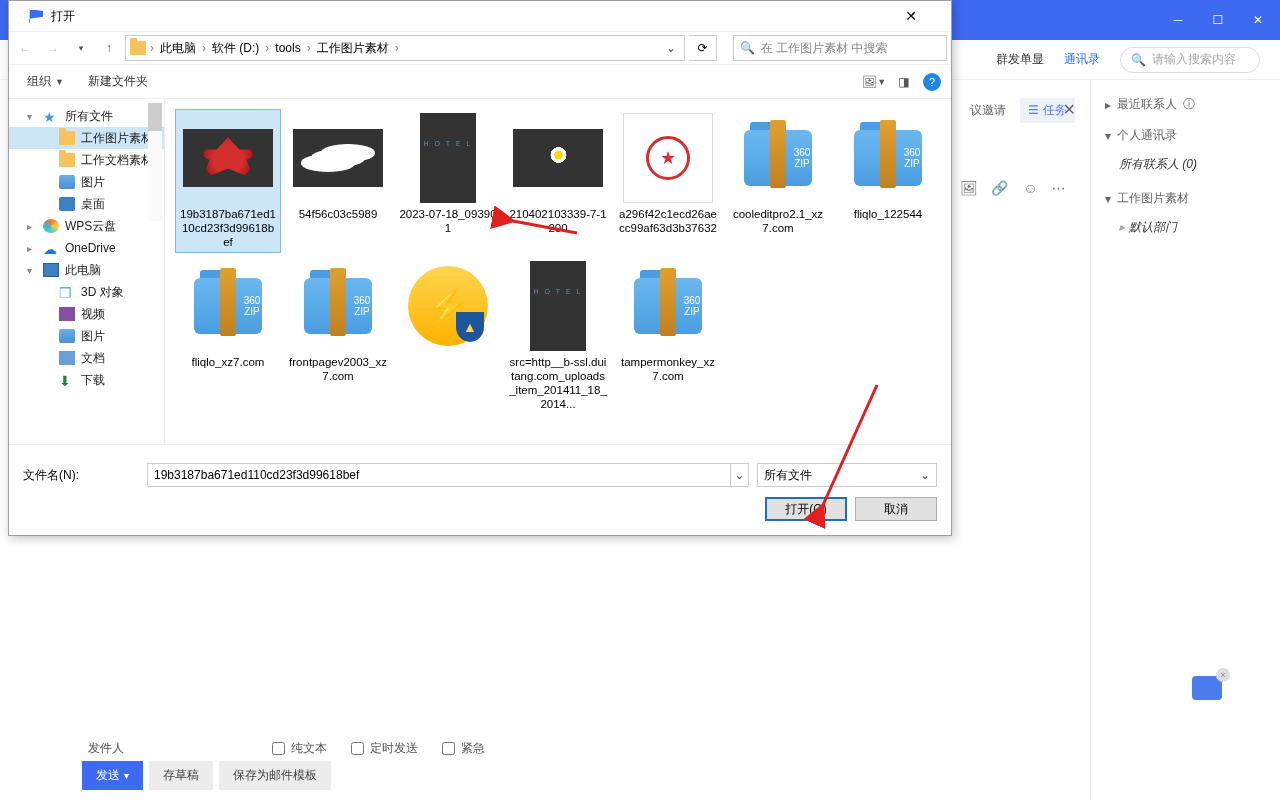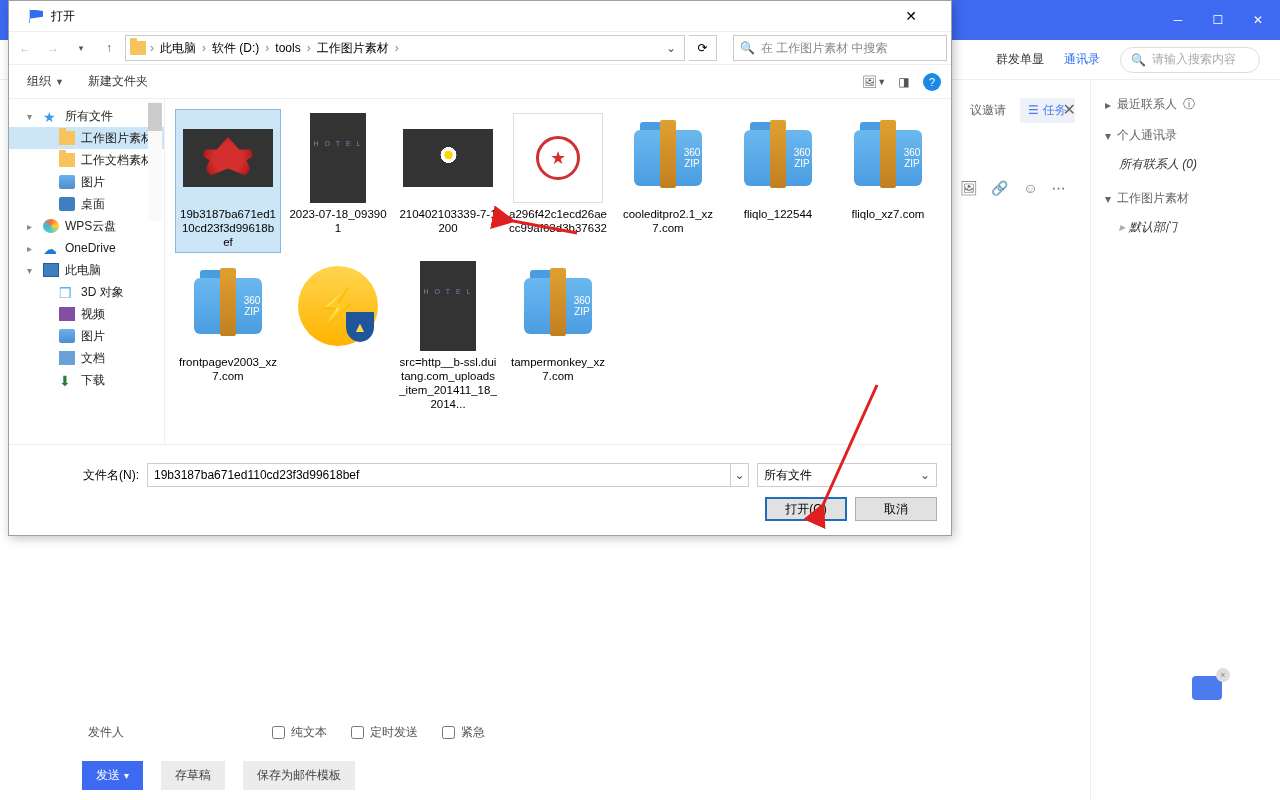--- a/index.html
+++ b/index.html
@@ -19,23 +19,23 @@
 .app-bg .rightside .sub { padding-left:14px; color:#333; line-height:24px; cursor:pointer;font-style:italic; }
 
 .app-bg .mid-tabs { position:absolute; left:960px; top:80px; right:190px; height:60px; display:flex; align-items:center; padding:0 10px; gap:14px; color:#666; }
 .app-bg .mid-tabs .task { display:flex; align-items:center; gap:4px; padding:4px 8px; background:#eef2f8; color:#4c7bf0; }
 .app-bg .mid-tabs .x-close { position:absolute; right:14px; top:20px; font-size:16px; color:#666; cursor:pointer; }
 
 .app-bg .iconrow { position:absolute; left:960px; top:180px; display:flex; gap:14px; color:#666; }
 .app-bg .iconrow span { cursor:pointer; font-size:14px; }
 
 .app-bg .bottom { position:absolute; left:82px; right:202px; bottom:10px; }
-.app-bg .sender-row { display:flex; align-items:center; gap:24px; color:#555; margin-bottom:20px; padding-left:6px; }
+.app-bg .sender-row { display:flex; align-items:center; gap:24px; color:#555; margin-bottom:4px; padding-left:6px; }
 .app-bg .sender-row label { display:flex; align-items:center; gap:6px; }
-.app-bg .btnrow { display:flex; gap:18px; }
+.app-bg .btnrow { display:flex; gap:6px; }
 .app-bg .btnrow .btn { padding:6px 14px; background:#ececec; color:#444; cursor:pointer; border:none; }
 .app-bg .btnrow .btn.pri { background:#3e6af2; color:#fff; display:flex; align-items:center; gap:4px; }
 
 .chat-bubble { position:absolute; right:58px; bottom:100px; width:30px; height:24px; background:#4c7bf0; border-radius:4px; }
 .chat-bubble:after { content:""; position:absolute; bottom:-5px; right:5px; border:5px solid transparent; border-top-color:#4c7bf0; }
 .chat-bubble .bx { position:absolute; top:-8px; right:-8px; width:14px; height:14px; border-radius:50%; background:#ddd; color:#888; font-size:9px; display:flex; align-items:center; justify-content:center; cursor:pointer;}
 
 
 .dlg { position:absolute; left:8px; top:0; width:944px; height:536px; background:#fff; border:1px solid #a0a0a0; box-shadow:2px 2px 10px rgba(0,0,0,.25); display:flex; flex-direction:column; }
 .dlg-title { height:30px; display:flex; align-items:center; padding:0 20px; background:#fff; }
@@ -110,21 +110,21 @@
 .th-maple:after{content:"";position:absolute;inset:8px;background:radial-gradient(circle,#d32f2f 35%,#b71c1c 55%,transparent 60%);clip-path:polygon(50% 0,65% 30%,100% 30%,75% 55%,85% 100%,50% 75%,15% 100%,25% 55%,0 30%,35% 30%);}
 .th-cloud{background:linear-gradient(#4a7ab8,#6b9bd0);}
 .th-cloud:after{content:"";position:absolute;top:35%;left:20%;width:60%;height:30%;background:#fff;border-radius:50%;box-shadow:10px -5px 0 #fff,-10px 5px 0 #fff;}
 .th-night{background:linear-gradient(#1a2332,#2d3e52);}
 .th-night:after{content:"H O T E L";position:absolute;top:30%;left:0;right:0;text-align:center;color:#6b8aaf;font-size:7px;letter-spacing:2px;}
 .th-daisy{background:#2d5016;}
 .th-daisy:after{content:"";position:absolute;top:30%;left:35%;width:30%;height:30%;background:radial-gradient(circle,#ffd700 25%,#fff 26%,#fff 48%,transparent 50%);}
 
 .dlg-footer { border-top:1px solid #eee; padding:18px 14px 14px; }
 .dlg-footer .row { display:flex; align-items:center; gap:8px; margin-bottom:10px; }
-.dlg-footer .lbl { width:116px; text-align:right; }
+.dlg-footer .lbl { width:116px; }
 .dlg-footer .fnameWrap { flex:1; display:flex; border:1px solid #ccc; height:24px;}
 .dlg-footer .fnameWrap input { flex:1; border:none; padding:0 6px; outline:none;}
 .dlg-footer .fnameWrap .dd { width:18px; border-left:1px solid #ccc; display:flex; align-items:center; justify-content:center; cursor:pointer; color:#555;}
 .dlg-footer .filter { width:180px; height:24px; border:1px solid #ccc; display:flex; align-items:center; padding:0 6px; cursor:pointer; justify-content:space-between;}
 .dlg-footer .btns { display:flex; justify-content:flex-end; gap:8px; }
 .dlg-footer .btns button { width:82px; height:24px; border:1px solid #adadad; background:#e1e1e1; cursor:pointer; }
 .dlg-footer .btns button.def { border:2px solid #1e6fb8; }
 
 
 .arrow { position:absolute; pointer-events:none; }
@@ -339,20 +339,24 @@
           <span>下载</span>
         </div>
       </div>
     <div class="dlg-files">
       <div class="grid" id="files">
           <div class="item sel">
             <div class="thumb img th-maple" style="height:58px;margin-top:16px;margin-bottom:16px;"></div>
             <div class="name">19b3187ba671ed110cd23f3d99618bef</div>
           </div>
           <div class="item">
+            <div class="thumb img th-cloud" style="height:58px;margin-top:16px;margin-bottom:16px;"></div>
+            <div class="name">54f56c03c5989</div>
+          </div>
+          <div class="item">
             <div class="thumb img th-night" style="width:56px;"></div>
             <div class="name">2023-07-18_093901</div>
           </div>
           <div class="item">
             <div class="thumb img th-daisy" style="height:58px;margin-top:16px;margin-bottom:16px;"></div>
             <div class="name">210402103339-7-1200</div>
           </div>
           <div class="item">
             <div class="thumb stamp" style="">
               <div class="circ">★</div>

